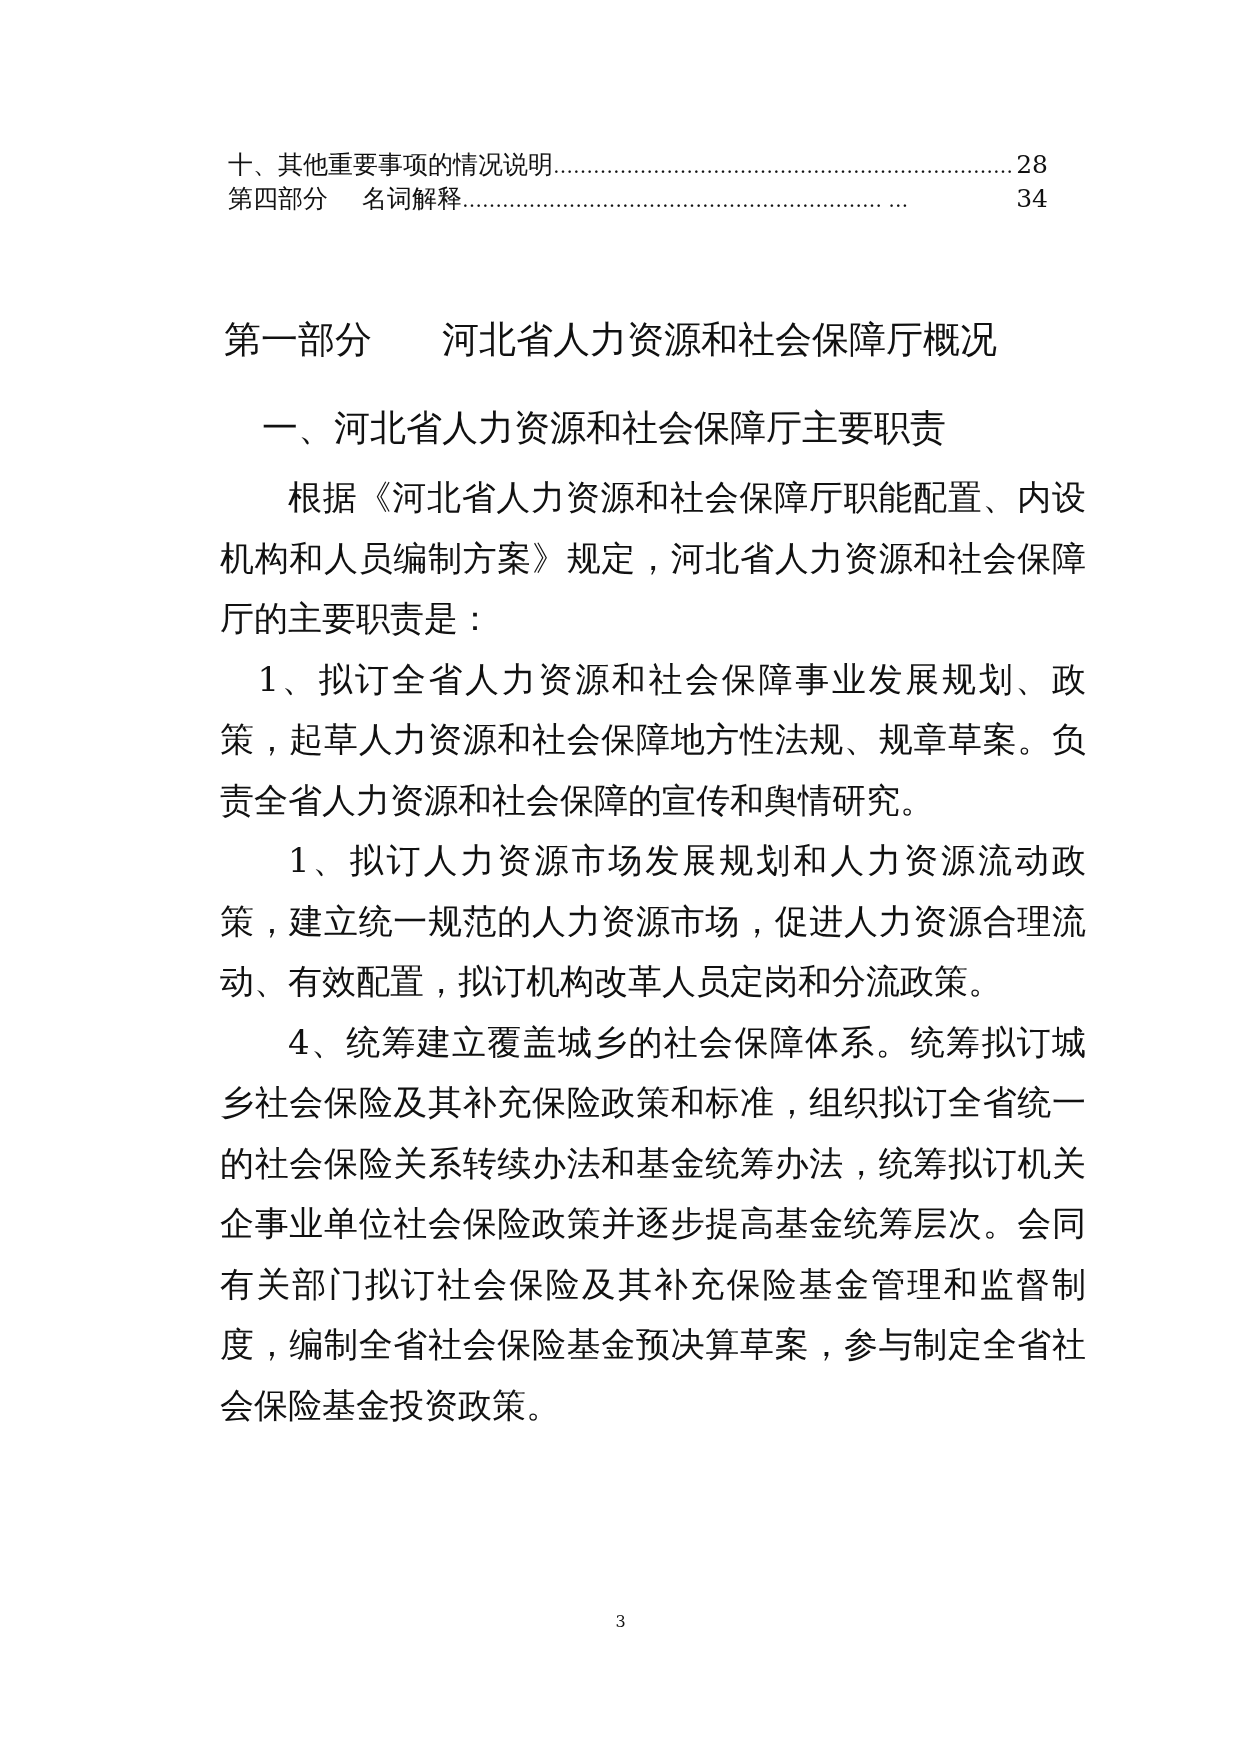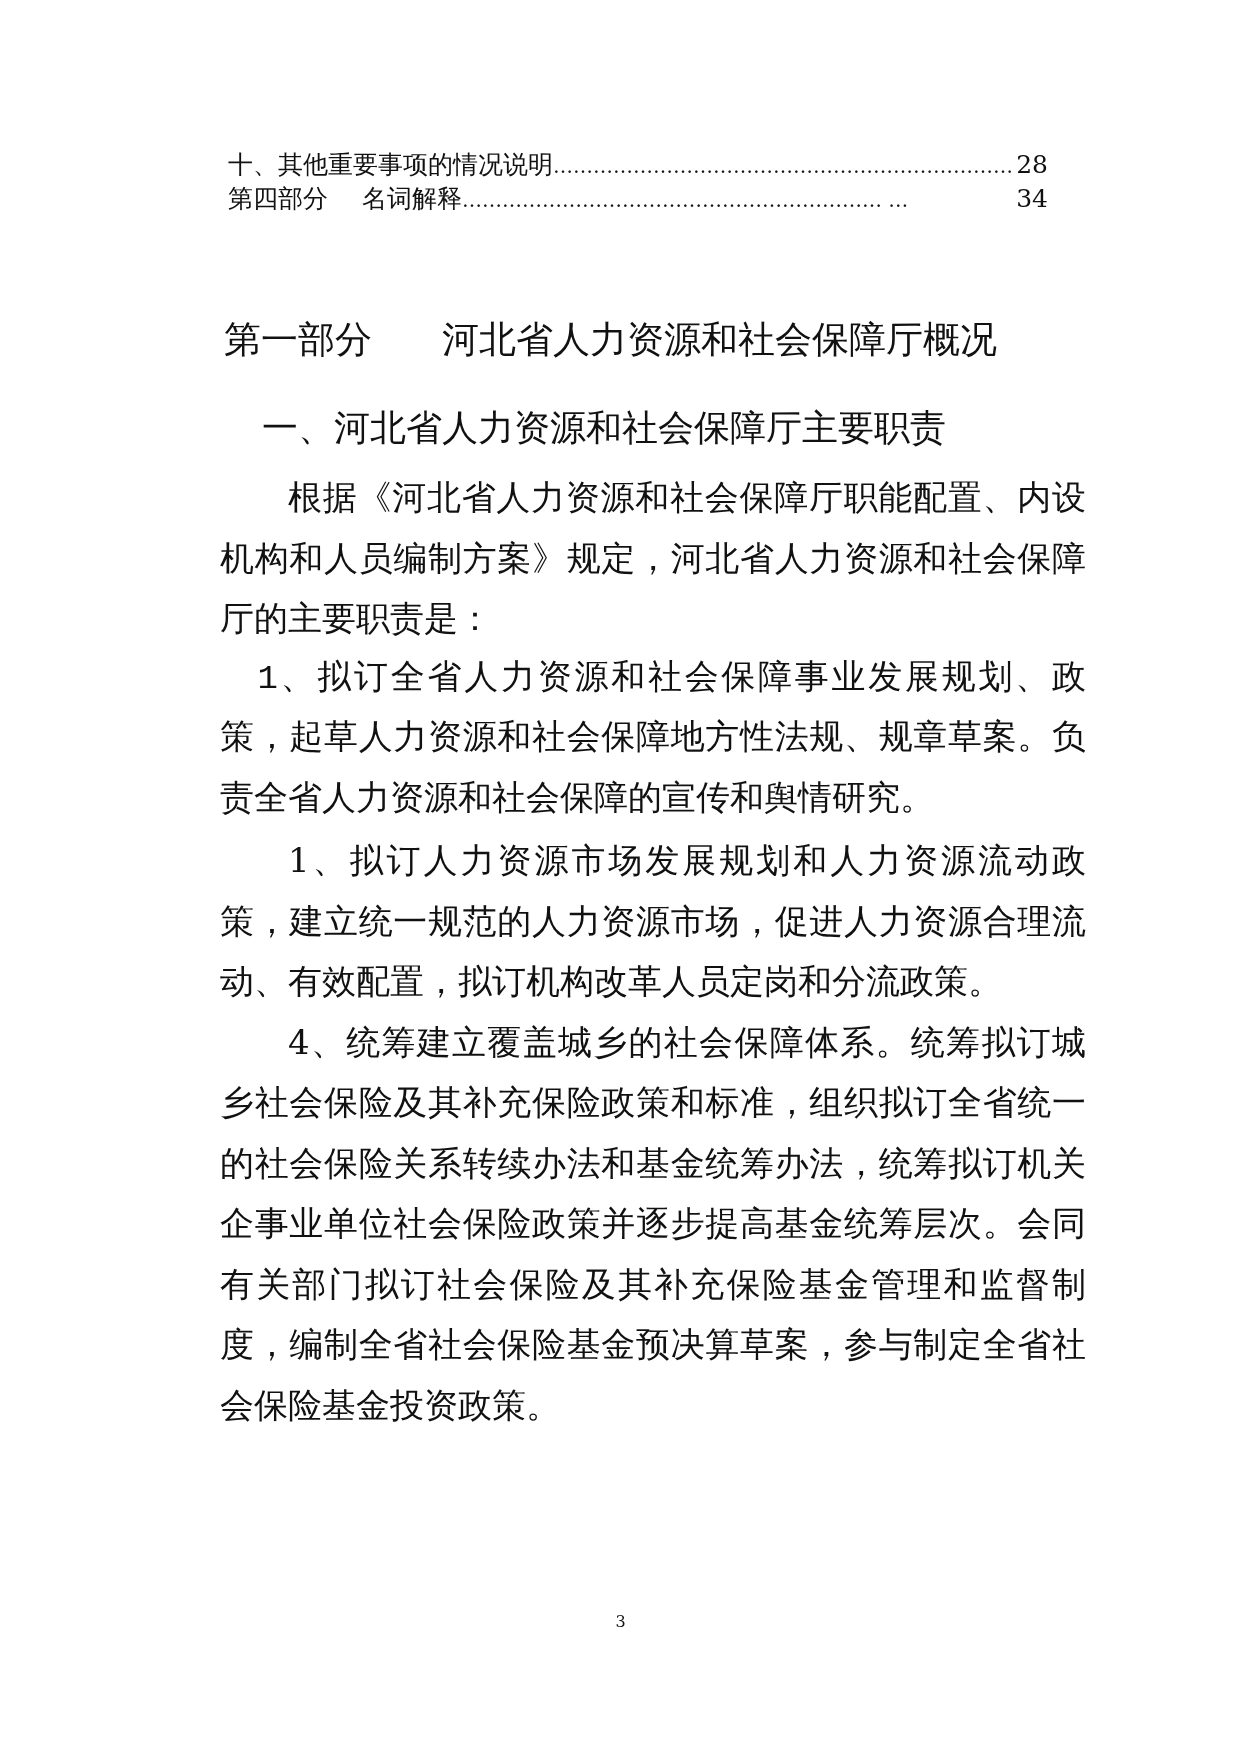--- a/index.html
+++ b/index.html
@@ -72,21 +72,21 @@
       width: 866px;
       font-size: 34px;
       line-height: 60.5px;
       text-align: justify;
       margin-left: 34px;
     }
     .body-text p {
       margin: 0;
       text-indent: 2em;
     }
-    .body-text p.indent-small { text-indent: 1.1em; font-family: Liberation Mono, monospace; }
+    .body-text p.indent-small { text-indent: 1.1em; }
 
     .page-number {
       position: absolute;
       left: 0;
       width: 1241px;
       top: 1612px;
       text-align: center;
       font-size: 16px;
       line-height: 20px;
     }

